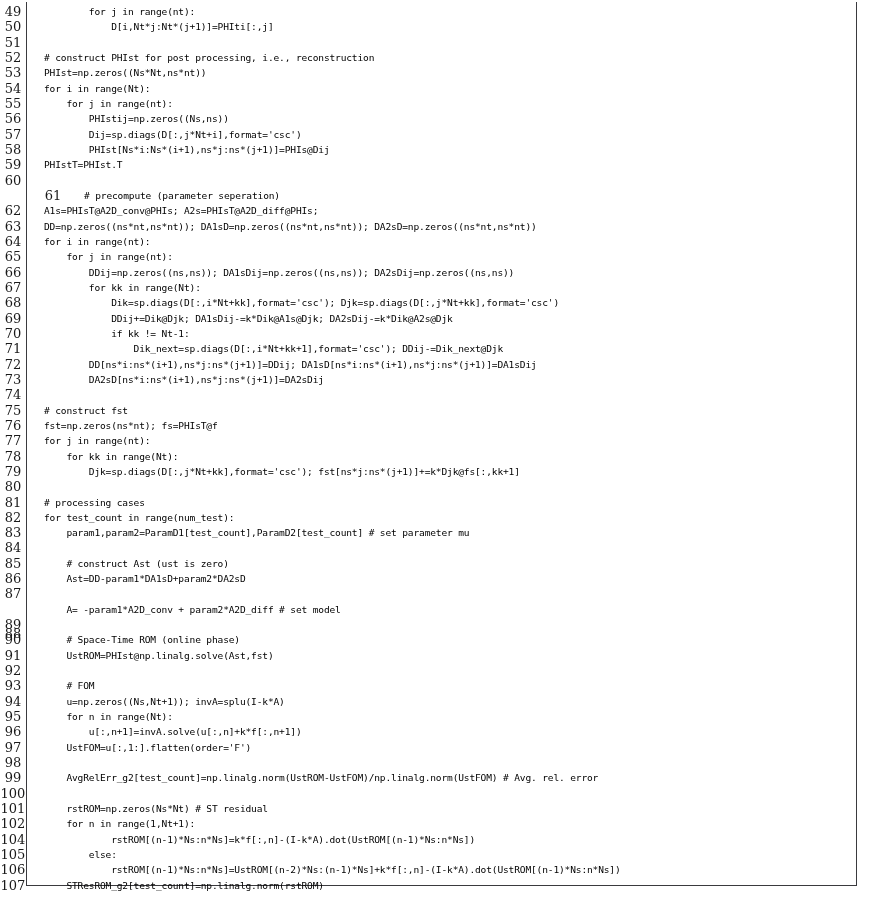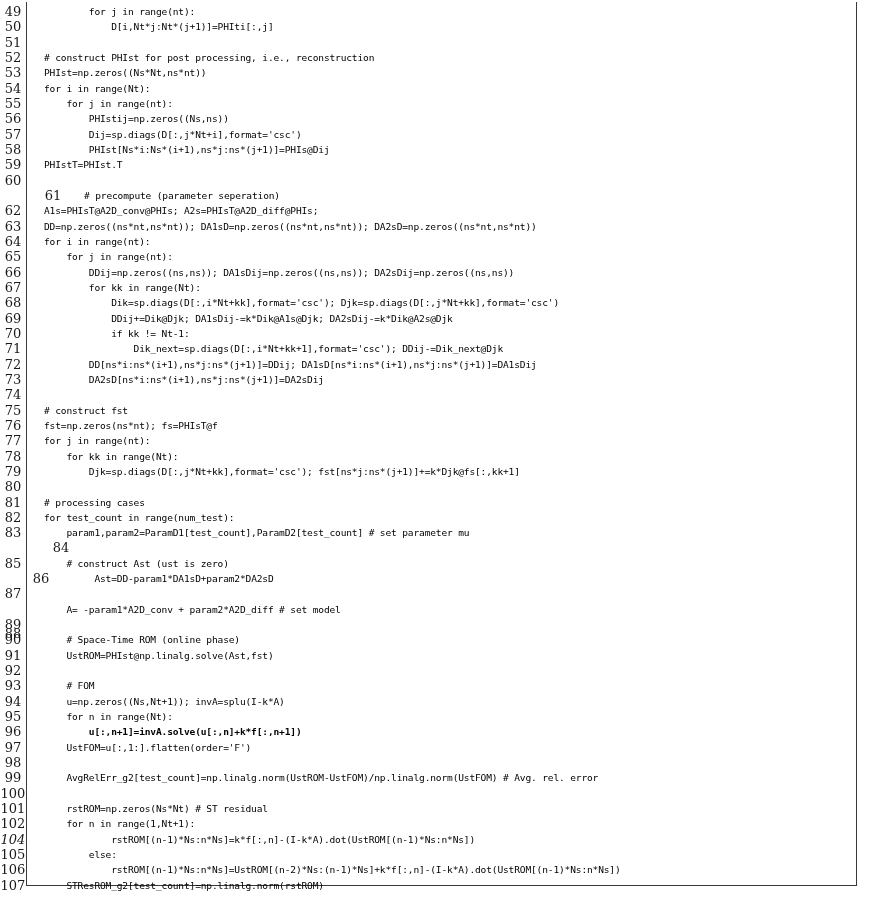--- a/index.html
+++ b/index.html
@@ -118,37 +118,37 @@
       <div class="code-row"><span class="ln" style="color: rgb(26, 26, 26);">74</span><span class="gutter-gap"></span><span class="src" style="color: rgb(0, 0, 0);"></span></div>
       <div class="code-row"><span class="ln" style="color: rgb(26, 26, 26);">75</span><span class="gutter-gap"></span><span class="src" style="color: rgb(0, 0, 0);"># construct fst</span></div>
       <div class="code-row"><span class="ln" style="color: rgb(26, 26, 26);">76</span><span class="gutter-gap"></span><span class="src" style="color: rgb(0, 0, 0);">fst=np.zeros(ns*nt); fs=PHIsT@f</span></div>
       <div class="code-row"><span class="ln" style="color: rgb(26, 26, 26);">77</span><span class="gutter-gap"></span><span class="src" style="color: rgb(0, 0, 0);">for j in range(nt):</span></div>
       <div class="code-row"><span class="ln" style="color: rgb(26, 26, 26);">78</span><span class="gutter-gap"></span><span class="src" style="color: rgb(0, 0, 0);">    for kk in range(Nt):</span></div>
       <div class="code-row"><span class="ln" style="color: rgb(26, 26, 26);">79</span><span class="gutter-gap"></span><span class="src" style="color: rgb(0, 0, 0);">        Djk=sp.diags(D[:,j*Nt+kk],format='csc'); fst[ns*j:ns*(j+1)]+=k*Djk@fs[:,kk+1]</span></div>
       <div class="code-row"><span class="ln" style="color: rgb(26, 26, 26);">80</span><span class="gutter-gap"></span><span class="src" style="color: rgb(0, 0, 0);"></span></div>
       <div class="code-row"><span class="ln" style="color: rgb(26, 26, 26);">81</span><span class="gutter-gap"></span><span class="src" style="color: rgb(0, 0, 0);"># processing cases</span></div>
       <div class="code-row"><span class="ln" style="color: rgb(26, 26, 26);">82</span><span class="gutter-gap"></span><span class="src" style="color: rgb(0, 0, 0);">for test_count in range(num_test):</span></div>
       <div class="code-row"><span class="ln" style="color: rgb(26, 26, 26);">83</span><span class="gutter-gap"></span><span class="src" style="color: rgb(0, 0, 0);">    param1,param2=ParamD1[test_count],ParamD2[test_count] # set parameter mu</span></div>
-      <div class="code-row"><span class="ln" style="color: rgb(26, 26, 26); padding-left: 48px;">84</span><span class="gutter-gap"></span><span class="src" style="color: rgb(0, 0, 0);"></span></div>
+      <div class="code-row"><span class="ln" style="color: rgb(26, 26, 26);">84</span><span class="gutter-gap"></span><span class="src" style="color: rgb(0, 0, 0);"></span></div>
       <div class="code-row"><span class="ln" style="color: rgb(26, 26, 26);">85</span><span class="gutter-gap"></span><span class="src" style="color: rgb(0, 0, 0);">    # construct Ast (ust is zero)</span></div>
-      <div class="code-row"><span class="ln" style="color: rgb(26, 26, 26); padding-left: 28px;">86</span><span class="gutter-gap"></span><span class="src" style="color: rgb(0, 0, 0);">    Ast=DD-param1*DA1sD+param2*DA2sD</span></div>
+      <div class="code-row"><span class="ln" style="color: rgb(26, 26, 26);">86</span><span class="gutter-gap"></span><span class="src" style="color: rgb(0, 0, 0);">    Ast=DD-param1*DA1sD+param2*DA2sD</span></div>
       <div class="code-row"><span class="ln" style="color: rgb(26, 26, 26);">87</span><span class="gutter-gap"></span><span class="src" style="color: rgb(0, 0, 0);"></span></div>
       <div class="code-row"><span class="ln" style="color: rgb(26, 26, 26); margin-top: 24px;">88</span><span class="gutter-gap"></span><span class="src" style="color: rgb(0, 0, 0);">    A= -param1*A2D_conv + param2*A2D_diff # set model</span></div>
       <div class="code-row"><span class="ln" style="color: rgb(26, 26, 26);">89</span><span class="gutter-gap"></span><span class="src" style="color: rgb(0, 0, 0);"></span></div>
       <div class="code-row"><span class="ln" style="color: rgb(26, 26, 26);">90</span><span class="gutter-gap"></span><span class="src" style="color: rgb(0, 0, 0);">    # Space-Time ROM (online phase)</span></div>
       <div class="code-row"><span class="ln" style="color: rgb(26, 26, 26);">91</span><span class="gutter-gap"></span><span class="src" style="color: rgb(0, 0, 0);">    UstROM=PHIst@np.linalg.solve(Ast,fst)</span></div>
       <div class="code-row"><span class="ln" style="color: rgb(26, 26, 26);">92</span><span class="gutter-gap"></span><span class="src" style="color: rgb(0, 0, 0);"></span></div>
       <div class="code-row"><span class="ln" style="color: rgb(26, 26, 26);">93</span><span class="gutter-gap"></span><span class="src" style="color: rgb(0, 0, 0);">    # FOM</span></div>
       <div class="code-row"><span class="ln" style="color: rgb(26, 26, 26);">94</span><span class="gutter-gap"></span><span class="src" style="color: rgb(0, 0, 0);">    u=np.zeros((Ns,Nt+1)); invA=splu(I-k*A)</span></div>
       <div class="code-row"><span class="ln" style="color: rgb(26, 26, 26);">95</span><span class="gutter-gap"></span><span class="src" style="color: rgb(0, 0, 0);">    for n in range(Nt):</span></div>
-      <div class="code-row"><span class="ln" style="color: rgb(26, 26, 26);">96</span><span class="gutter-gap"></span><span class="src" style="color: rgb(0, 0, 0); font-weight: bold;">        u[:,n+1]=invA.solve(u[:,n]+k*f[:,n+1])</span></div>
+      <div class="code-row"><span class="ln" style="color: rgb(26, 26, 26);">96</span><span class="gutter-gap"></span><span class="src" style="color: rgb(0, 0, 0);">        u[:,n+1]=invA.solve(u[:,n]+k*f[:,n+1])</span></div>
       <div class="code-row"><span class="ln" style="color: rgb(26, 26, 26);">97</span><span class="gutter-gap"></span><span class="src" style="color: rgb(0, 0, 0);">    UstFOM=u[:,1:].flatten(order='F')</span></div>
       <div class="code-row"><span class="ln" style="color: rgb(26, 26, 26);">98</span><span class="gutter-gap"></span><span class="src" style="color: rgb(0, 0, 0);"></span></div>
       <div class="code-row"><span class="ln" style="color: rgb(26, 26, 26);">99</span><span class="gutter-gap"></span><span class="src" style="color: rgb(0, 0, 0);">    AvgRelErr_g2[test_count]=np.linalg.norm(UstROM-UstFOM)/np.linalg.norm(UstFOM) # Avg. rel. error</span></div>
       <div class="code-row"><span class="ln" style="color: rgb(26, 26, 26);">100</span><span class="gutter-gap"></span><span class="src" style="color: rgb(0, 0, 0);"></span></div>
       <div class="code-row"><span class="ln" style="color: rgb(26, 26, 26);">101</span><span class="gutter-gap"></span><span class="src" style="color: rgb(0, 0, 0);">    rstROM=np.zeros(Ns*Nt) # ST residual</span></div>
       <div class="code-row"><span class="ln" style="color: rgb(26, 26, 26);">102</span><span class="gutter-gap"></span><span class="src" style="color: rgb(0, 0, 0);">    for n in range(1,Nt+1):</span></div>
-      <div class="code-row"><span class="ln" style="color: rgb(26, 26, 26); font-style: italic;">104</span><span class="gutter-gap"></span><span class="src" style="color: rgb(0, 0, 0);">            rstROM[(n-1)*Ns:n*Ns]=k*f[:,n]-(I-k*A).dot(UstROM[(n-1)*Ns:n*Ns])</span></div>
+      <div class="code-row"><span class="ln" style="color: rgb(26, 26, 26);">104</span><span class="gutter-gap"></span><span class="src" style="color: rgb(0, 0, 0);">            rstROM[(n-1)*Ns:n*Ns]=k*f[:,n]-(I-k*A).dot(UstROM[(n-1)*Ns:n*Ns])</span></div>
       <div class="code-row"><span class="ln" style="color: rgb(26, 26, 26);">105</span><span class="gutter-gap"></span><span class="src" style="color: rgb(0, 0, 0);">        else:</span></div>
       <div class="code-row"><span class="ln" style="color: rgb(26, 26, 26);">106</span><span class="gutter-gap"></span><span class="src" style="color: rgb(0, 0, 0);">            rstROM[(n-1)*Ns:n*Ns]=UstROM[(n-2)*Ns:(n-1)*Ns]+k*f[:,n]-(I-k*A).dot(UstROM[(n-1)*Ns:n*Ns])</span></div>
       <div class="code-row"><span class="ln" style="color: rgb(26, 26, 26);">107</span><span class="gutter-gap"></span><span class="src" style="color: rgb(0, 0, 0);">    STResROM_g2[test_count]=np.linalg.norm(rstROM)</span></div>
     </div>
 </div>
 
 </body></html>

